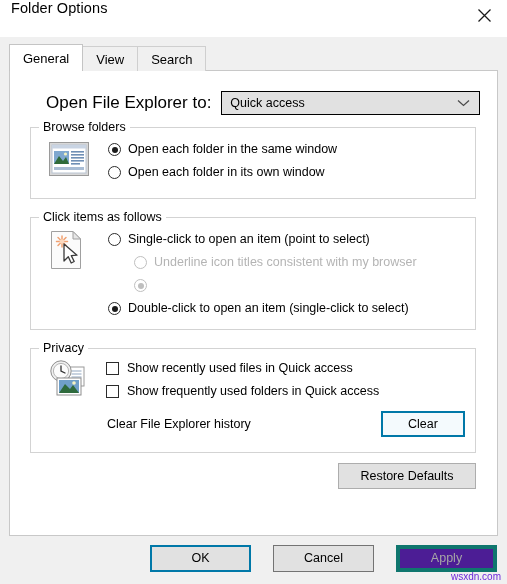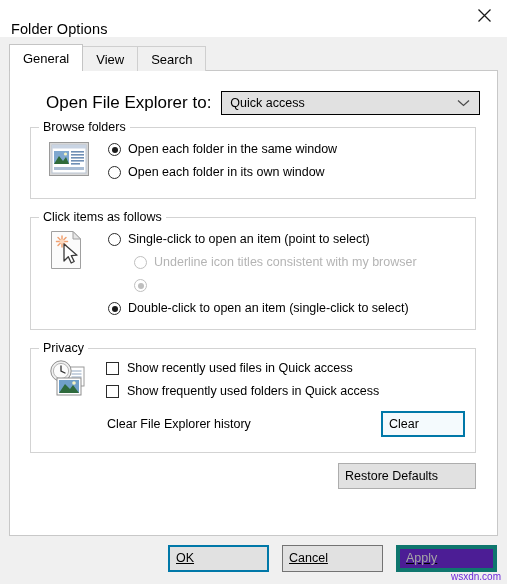--- a/index.html
+++ b/index.html
@@ -28,21 +28,21 @@
     flex-direction: column;
   }
 
   
   .titlebar {
     position: relative;
     height: 37px;
     flex: 0 0 37px;
     background: #ffffff;
     display: flex;
-    align-items: flex-end;
+    align-items: flex-start;
   }
   .title-text {
     padding-left: 11px;
     font-size: 14.5px;
     color: #000000;
     letter-spacing: 0.1px;
   }
   .close-btn {
     position: absolute;
     right: 0;
@@ -233,23 +233,23 @@
   .clear-row .clear-lbl { font-size: 12.5px; }
   .btn {
     font-family: "Liberation Sans", sans-serif;
     font-size: 12.5px;
     background: #e1e1e1;
     border: 1px solid #adadad;
     color: #000;
     height: 25px;
     display: flex;
     align-items: center;
-    justify-content: flex-start;
+    justify-content: center;
     cursor: default;
-    padding: 0 6px;
+    padding: 0 20px;
   }
   .btn-clear {
     margin-left: auto;
     width: 84px;
     height: 26px;
     background: #f4fafd;
     border: 2px solid #0078a8;
   }
   .btn-restore {
     position: absolute;
@@ -262,22 +262,21 @@
   
   .footer {
     position: absolute;
     left: 0; right: 0; bottom: 0;
     height: 52px;
     background: #f0f0f0;
     display: flex;
     align-items: center;
     justify-content: flex-end;
     padding-right: 10px;
-    gap: 13px;
-    text-decoration: underline;
+    gap: 22px;
   }
   .btn-ok {
     width: 101px;
     height: 27px;
     background: #e1e1e1;
     border: 2px solid #0078a8;
   }
   .btn-cancel {
     width: 101px;
     height: 27px;

